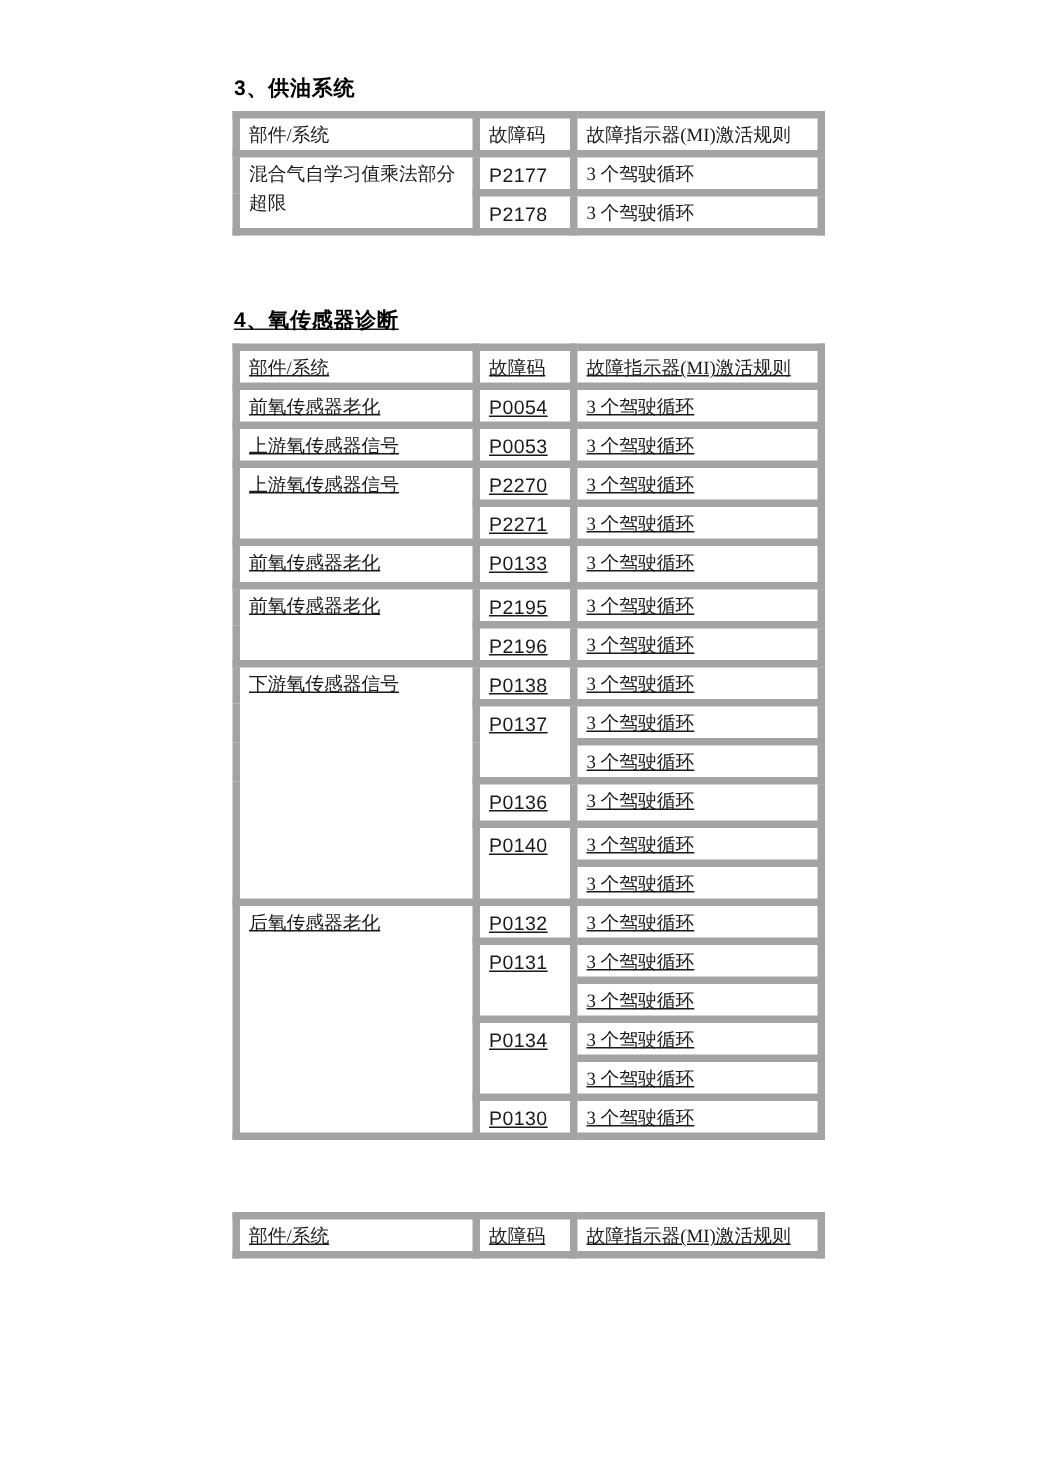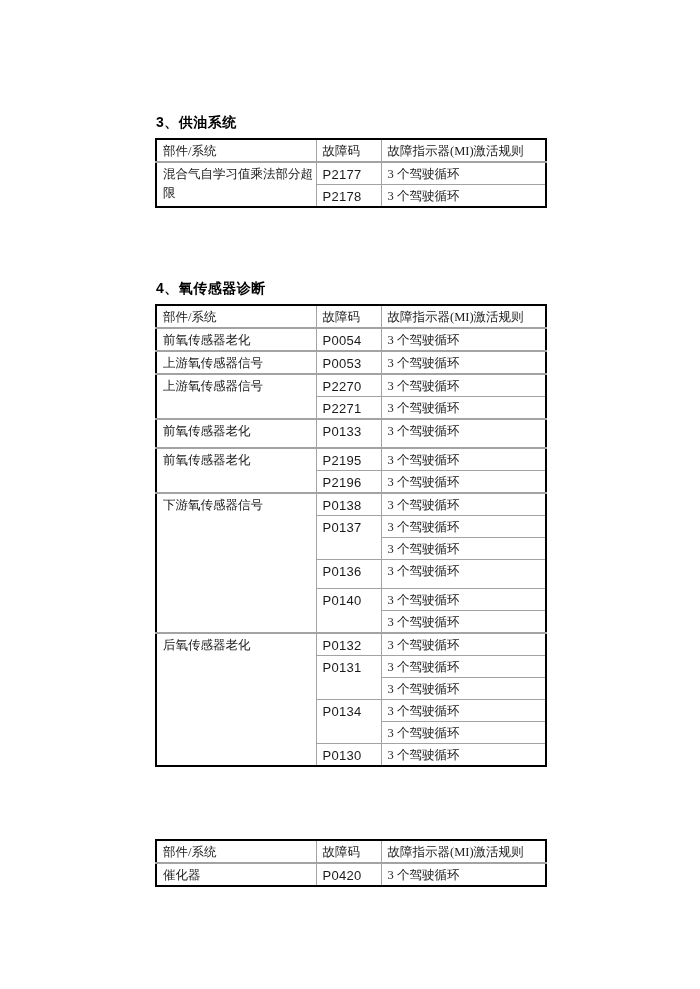--- a/index.html
+++ b/index.html
@@ -4,42 +4,42 @@
 <style>
   * { box-sizing: border-box; }
   html, body { margin: 0; padding: 0; }
   body {
     width: 700px; height: 989px;
     background: #ffffff;
     color: #1a1a1a;
     font-family: "Liberation Serif", serif;
     overflow: hidden;
   }
-  .doc { padding: 114px 0 0 155px; }
+  .doc { padding: 50px 0 0 155px; }
   .sec { width: 390px; }
-  .sec + .sec { margin-top: 72px; }
+  .sec + .sec { margin-top: 48px; text-decoration: underline; }
   .sec-title {
     font-family: "Liberation Sans", sans-serif;
     font-size: 14px;
     font-weight: bold;
     color: #000;
     margin: 0 0 6px 1px;
     letter-spacing: 0.5px;
   }
   table.fault-table {
     border-collapse: collapse;
     table-layout: fixed;
     width: 390px;
     border: 2px solid #000;
   }
   col.c-comp { width: 160px; }
   col.c-code { width: 65px; }
   col.c-rule { width: 165px; }
   .fault-table th, .fault-table td {
-    border: 1px solid #a3a3a3;
+    border: 5px solid #a3a3a3;
     font-weight: normal;
     text-align: left;
     vertical-align: top;
     padding: 2px 2px 0 6px;
     font-size: 12.5px;
     line-height: 19px;
     overflow: hidden;
   }
   .fault-table tr { height: 20px; }
   .fault-table tr.hdr { height: 21px; }
@@ -194,22 +194,17 @@
           <col class="c-comp">
           <col class="c-code">
           <col class="c-rule">
         </colgroup>
       <tbody>
         <tr class="hdr">
           <th>部件/系统</th>
           <th>故障码</th>
           <th>故障指示器(MI)激活规则</th>
         </tr>
-        <tr class="gs" style="height:22px">
-          <td class="comp">催化器</td>
-          <td class="code">P0420</td>
-          <td class="rule">3 个驾驶循环</td>
-        </tr>
       </tbody>
     </table>
   </div>
 
 </div>
 
 </body></html>

